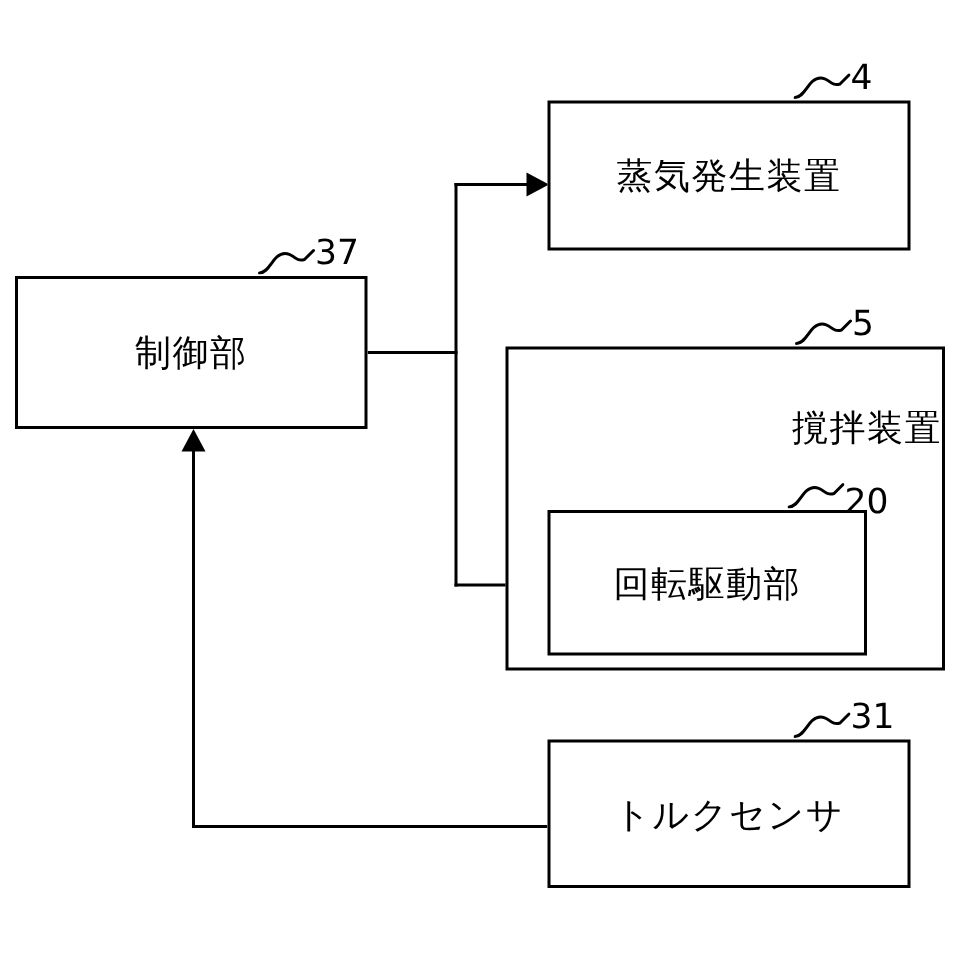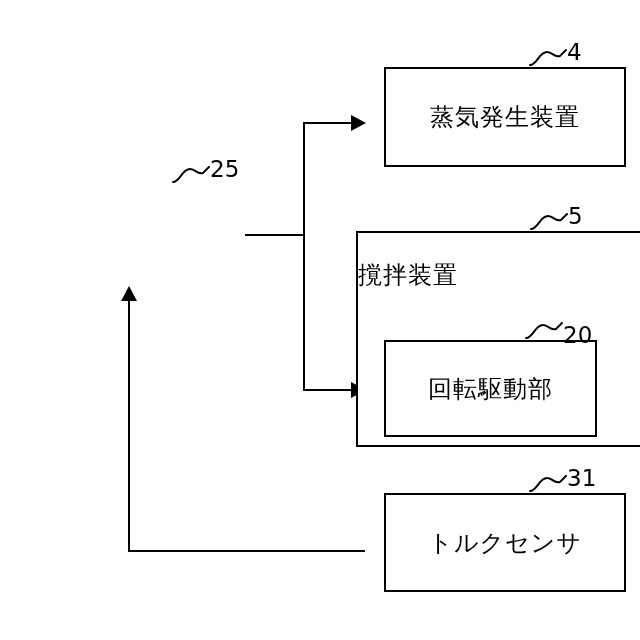--- a/index.html
+++ b/index.html
@@ -16,35 +16,34 @@
     overflow: hidden;
   }
   .box {
     position: absolute;
     box-sizing: border-box;
     border: 2px solid #000000;
     background: #ffffff;
     display: flex;
     align-items: center;
     justify-content: center;
-    margin-left: 19px;
   }
   .box-label {
     font-size: 24px;
     line-height: 1;
     color: #000000;
     letter-spacing: 1px;
     white-space: nowrap;
   }
   .box-label.top-aligned {
     position: absolute;
-    top: 30px;
+    top: 40px;
     left: 0;
     right: 0;
-    text-align: left;
+    text-align: right;
   }
   .box.label-top {
     align-items: flex-start;
   }
   .refnum {
     position: absolute;
     font-size: 23px;
     line-height: 1;
     color: #000000;
     font-family: "DejaVu Sans", "Liberation Sans", sans-serif;
@@ -89,24 +88,27 @@
   <div class="conn h" style="left:303px; top:122px; width:50px;"></div>
   <div class="arrow-right" style="left:351px; top:115px;"></div>
 
   <div class="conn h" style="left:303px; top:389px; width:50px;"></div>
   <div class="arrow-right" style="left:351px; top:382px;"></div>
 
   <div class="conn h" style="left:128px; top:550px; width:237px;"></div>
   <div class="conn v" style="left:128px; top:296px; height:255px;"></div>
   <div class="arrow-up" style="left:121px; top:286px;"></div>
 
+  <div class="box" style="left:10px; top:184px; width:235px; height:102px;">
+    <span class="box-label">制御部</span>
+  </div>
   <svg class="leader" style="left:172px; top:161px;" viewBox="0 0 38 22">
     <path d="M1,21 C8,21 10,8 18,8 C24,8 25,14 31,12 L37,6" stroke="#000" stroke-width="2" fill="none" stroke-linecap="round"></path>
   </svg>
-  <span class="refnum" style="left:210px; top:158px;">25</span>
+  <span class="refnum" style="left:210px; top:158px;">37</span>
 
   <div class="box" style="left:365px; top:67px; width:242px; height:100px;">
     <span class="box-label">蒸気発生装置</span>
   </div>
   <svg class="leader" style="left:529px; top:44px;" viewBox="0 0 38 22">
     <path d="M1,21 C8,21 10,8 18,8 C24,8 25,14 31,12 L37,6" stroke="#000" stroke-width="2" fill="none" stroke-linecap="round"></path>
   </svg>
   <span class="refnum" style="left:567px; top:41px;">4</span>
 
   <div class="box label-top" style="left:337px; top:231px; width:293px; height:216px;">

